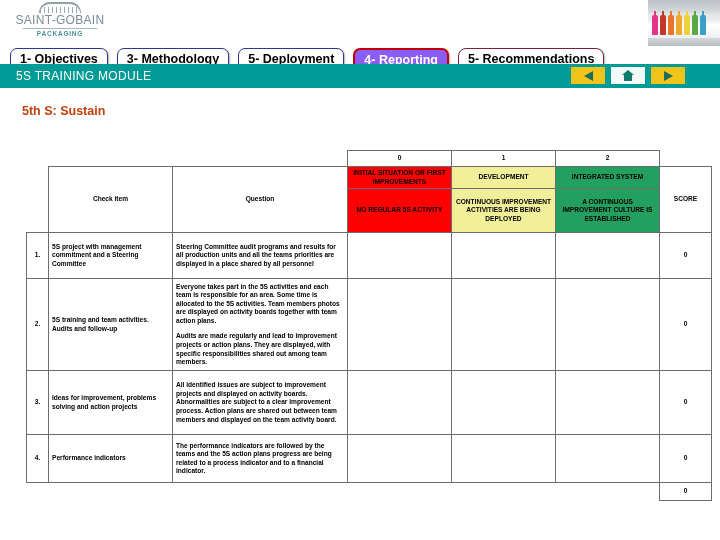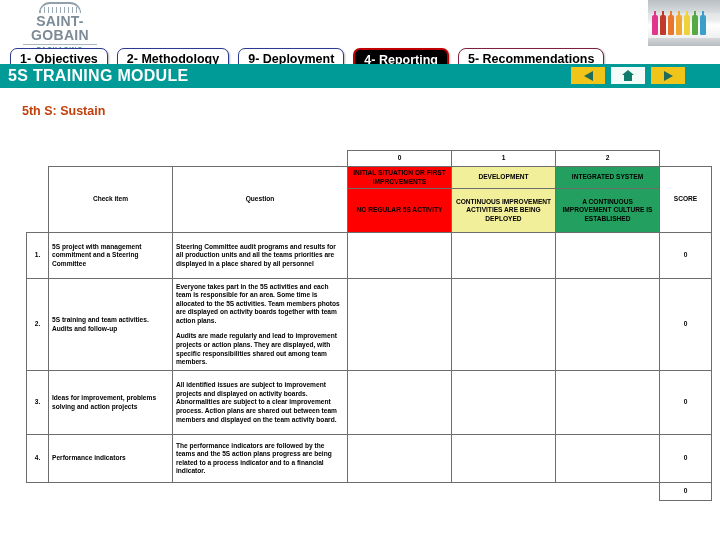--- a/index.html
+++ b/index.html
@@ -39,24 +39,24 @@
     border-right: 1px solid #8fa0ab;
     border-radius: 18px 18px 0 0;
     background:
       repeating-linear-gradient(90deg, #9aa9b3 0 1px, transparent 1px 4px);
     background-position: 0 3px;
     background-repeat: repeat-x;
     background-size: auto 6px;
   }
   #brand-logo .logo-name {
     display: block;
-    font-size: 14px;
+    font-size: 12px;
     letter-spacing: 0.3px;
     color: #7c8b96;
-    font-weight: bold;
+    font-weight: normal;
     margin-top: 1px;
   }
   #brand-logo .logo-rule {
     display: block;
     width: 74px;
     height: 1px;
     background: #aab6be;
     margin: 2px auto 2px auto;
   }
   #brand-logo .logo-sub {
@@ -126,21 +126,21 @@
     background: #ffffff;
     color: #000000;
     font-size: 12.5px;
     font-weight: bold;
     padding: 3px 9px 4px 9px;
     white-space: nowrap;
     line-height: 14px;
     box-shadow: 1px 1px 2px rgba(0,0,0,0.30);
   }
   .tab.active {
-    background: #000000;
+    background: #8b5cf6;
     color: #ffffff;
     border-color: #c00000;
     border-width: 2px;
     text-decoration: underline;
   }
   .tab.wine {
     border-color: #7b2040;
     border-radius: 8px;
   }
 
@@ -150,24 +150,24 @@
     left: 0;
     top: 64px;
     width: 720px;
     height: 24px;
     background: #009a97;
     display: flex;
     align-items: center;
   }
   #module-title {
     color: #ffffff;
-    font-weight: bold;
-    font-size: 16px;
+    font-weight: normal;
+    font-size: 12px;
     letter-spacing: 0.3px;
-    margin-left: 8px;
+    margin-left: 16px;
   }
   #nav-buttons {
     position: absolute;
     right: 35px;
     top: 3px;
     display: flex;
     gap: 6px;
   }
   .nav-btn {
     width: 34px;
@@ -348,22 +348,22 @@
       <div class="bottle" style="background:#f0a830"></div>
       <div class="bottle" style="background:#edd23a"></div>
       <div class="bottle" style="background:#58a846"></div>
       <div class="bottle" style="background:#3aa0c8"></div>
     </div>
     <div class="shelf-bottom"></div>
   </div>
 
   <div id="tabs">
     <div class="tab">1- Objectives</div>
-    <div class="tab">2- Methodology</div>
-    <div class="tab">9- Deployment</div>
+    <div class="tab">3- Methodology</div>
+    <div class="tab">5- Deployment</div>
     <div class="tab active">4- Reporting</div>
     <div class="tab wine">5- Recommendations</div>
   </div>
 
   <div id="module-bar">
     <div id="module-title">5S TRAINING MODULE</div>
     <div id="nav-buttons">
       <div class="nav-btn">
         <span class="tri-left"></span>
       </div>

